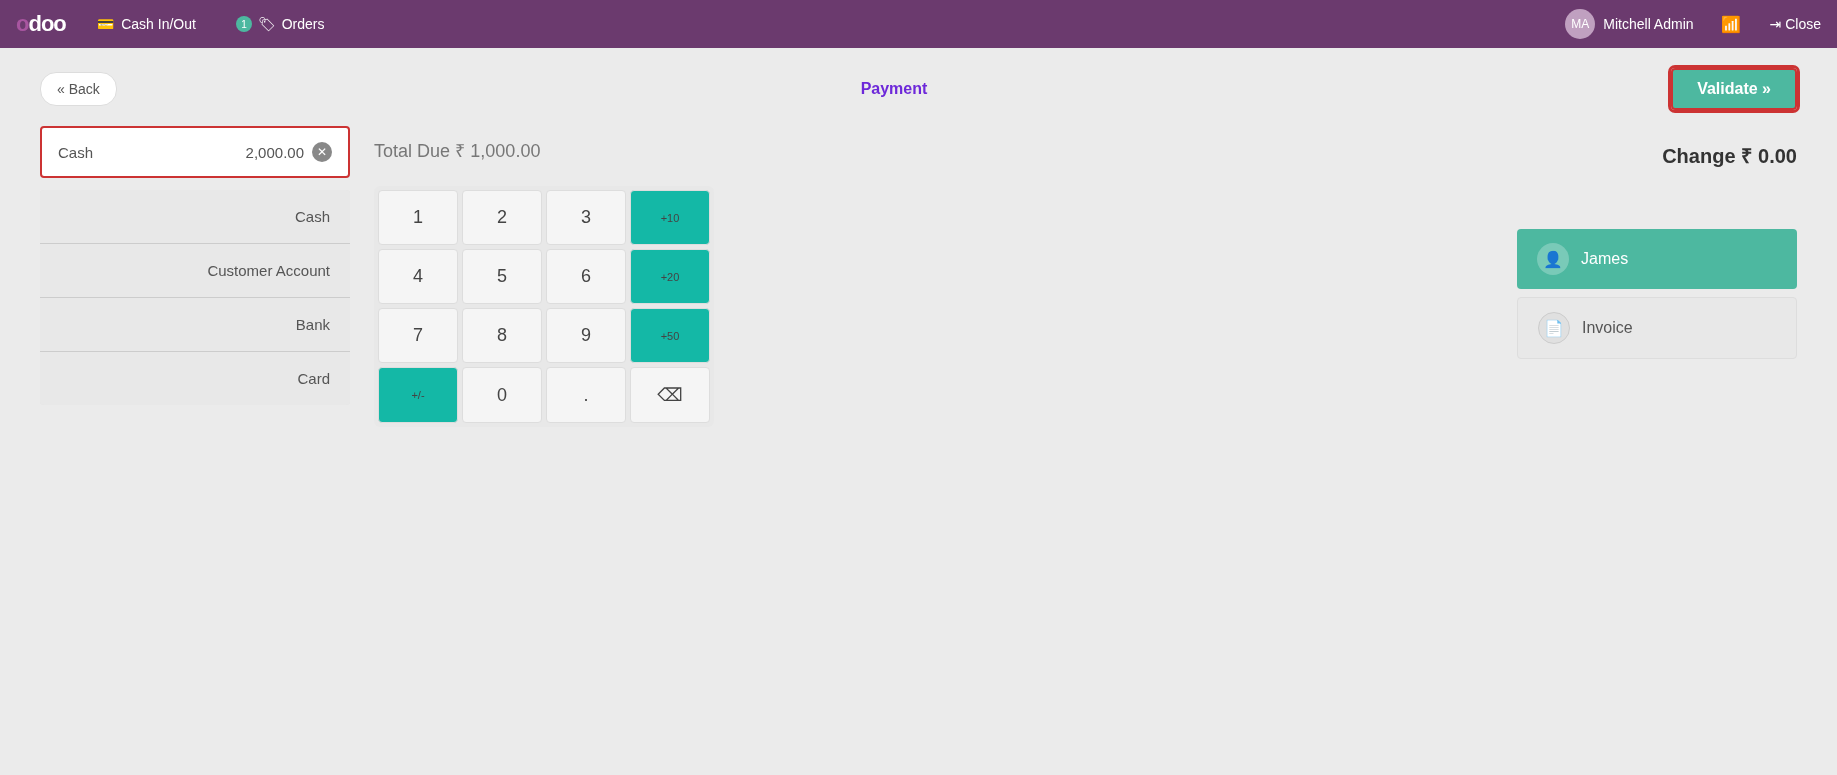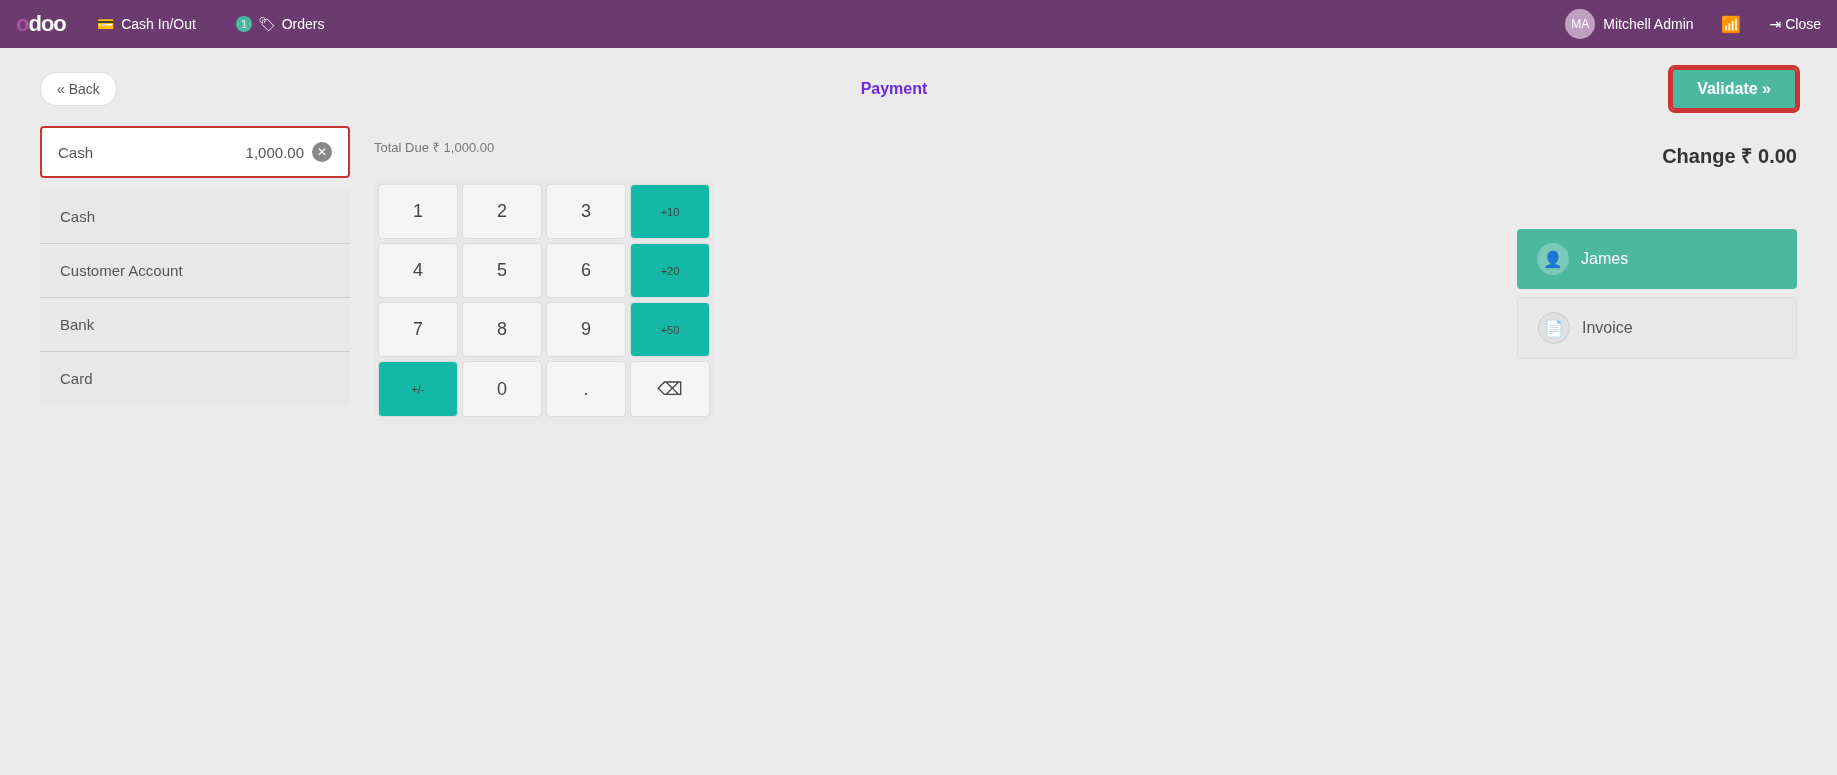--- a/index.html
+++ b/index.html
@@ -125,20 +125,21 @@
       gap: 24px;
       flex: 1;
     }
 
     
     .left-panel {
       width: 310px;
       display: flex;
       flex-direction: column;
       gap: 12px;
+      text-align: right;
     }
 
     .cash-selected-row {
       background: white;
       border: 2px solid #cc3333;
       border-radius: 4px;
       padding: 14px 16px;
       display: flex;
       align-items: center;
       justify-content: space-between;
@@ -189,21 +190,21 @@
 
     .payment-info {
       padding: 8px 0;
     }
     .remaining-text {
       font-size: 22px;
       font-weight: 600;
       color: #333;
     }
     .total-due-text {
-      font-size: 13px;
+      font-size: 18px;
       color: #777;
       margin-top: 4px;
     }
 
     .numpad {
       background: #e8e8e8;
       border-radius: 6px;
       display: grid;
       grid-template-columns: repeat(4, 1fr);
       gap: 4px;
@@ -325,21 +326,21 @@
     <h2 class="page-title">Payment</h2>
     <button class="validate-btn">Validate »</button>
   </div>
 
   <div class="body-row">
 
     <div class="left-panel">
       <div class="cash-selected-row">
         <span>Cash</span>
         <div class="cash-amount">
-          <span>1,000.00</span>
+          <span>2,000.00</span>
           <div class="close-circle">✕</div>
         </div>
       </div>
 
       <div class="payment-methods">
         <div class="payment-method-item">Cash</div>
         <div class="payment-method-item">Customer Account</div>
         <div class="payment-method-item">Bank</div>
         <div class="payment-method-item">Card</div>
       </div>

